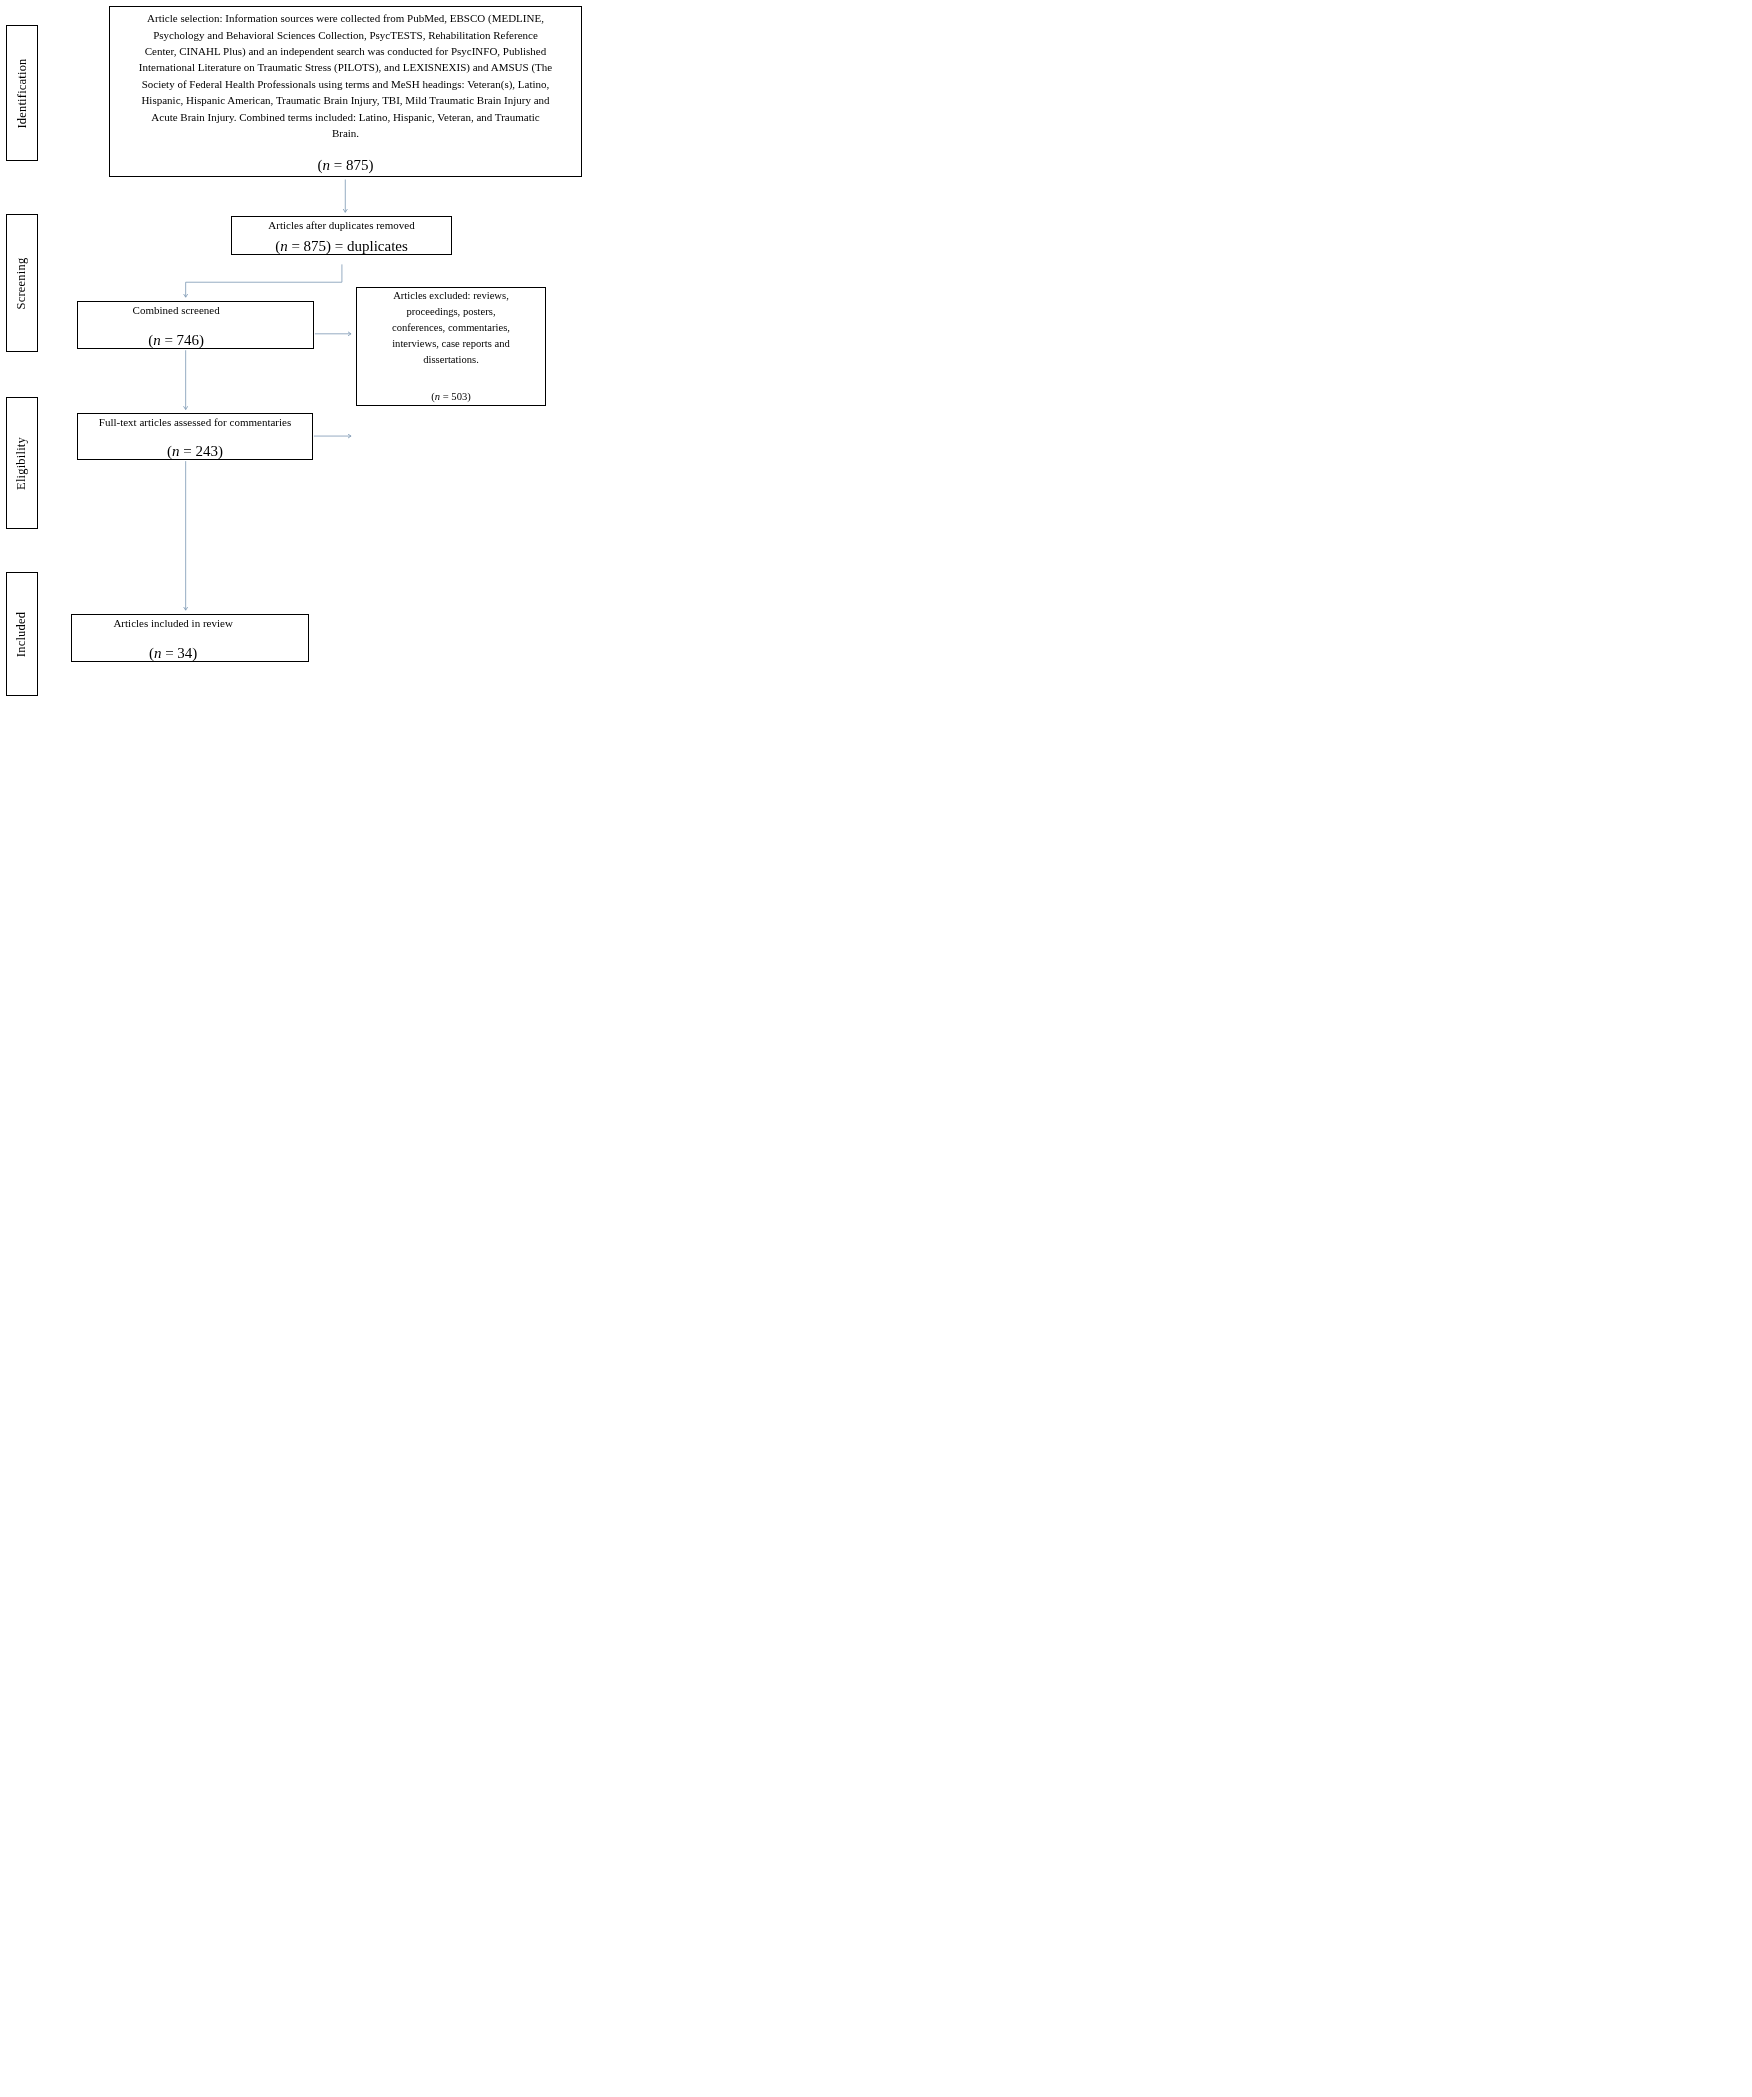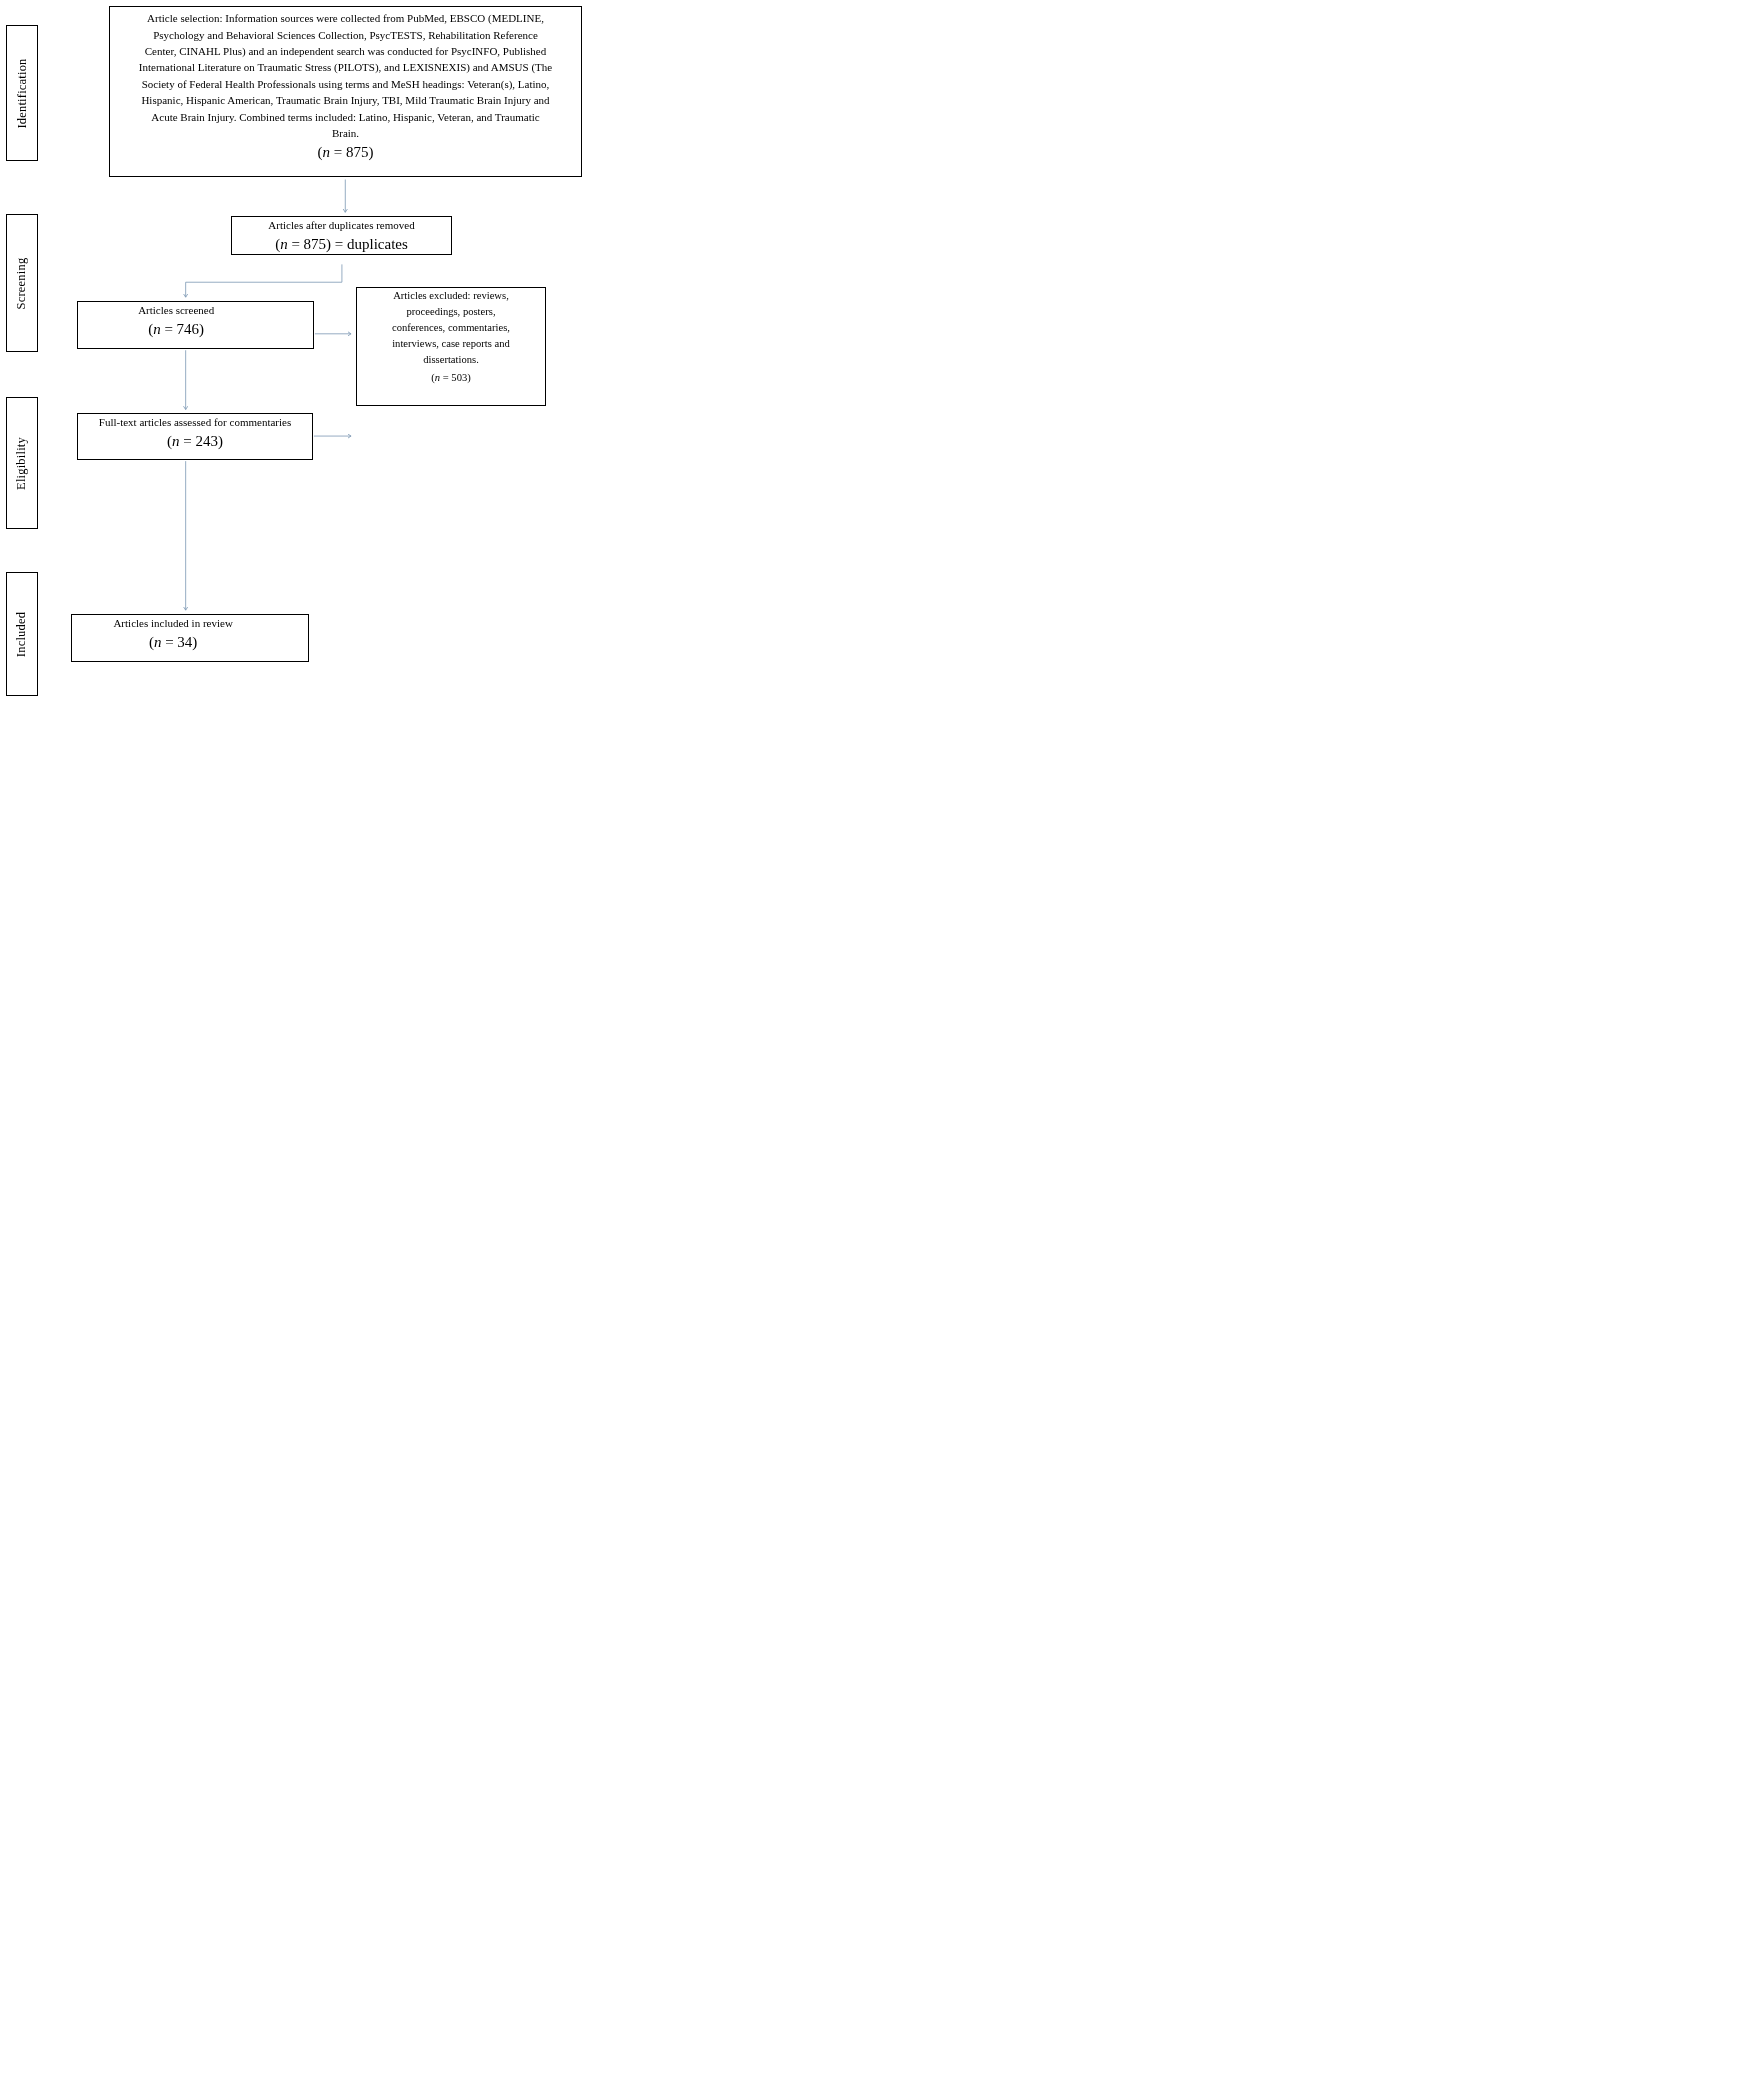--- a/index.html
+++ b/index.html
@@ -15,21 +15,21 @@
     position:absolute;left:0;top:0;width:584px;height:699px;
     pointer-events:none;
   }
   .connector{fill:none;stroke-width:1.7px;}
   .flow-box{
     position:absolute;
     border:1px solid #000;
     background:#fff;
     box-sizing:border-box;
     display:flex;flex-direction:column;
-    align-items:center;justify-content:flex-start;
+    align-items:center;justify-content:space-between;
     text-align:center;
   }
   .flow-box .txt{
     font-size:11px;line-height:16.4px;
   }
   .flow-box .count{
     font-size:15px;line-height:16.4px;margin-top:2.4px;
   }
   .small .txt,.small .count{font-size:10.6px;line-height:16px;}
   .box-article-selection{left:109px;top:6.3px;width:473px;height:171px;padding:2.9px 27px;}
@@ -92,21 +92,21 @@
     <div class="txt">Article selection: Information sources were collected from PubMed, EBSCO (MEDLINE, Psychology and Behavioral Sciences Collection, PsycTESTS, Rehabilitation Reference Center, CINAHL Plus) and an independent search was conducted for PsycINFO, Published International Literature on Traumatic Stress (PILOTS), and LEXISNEXIS) and AMSUS (The Society of Federal Health Professionals using terms and MeSH headings: Veteran(s), Latino, Hispanic, Hispanic American, Traumatic Brain Injury, TBI, Mild Traumatic Brain Injury and Acute Brain Injury. Combined terms included: Latino, Hispanic, Veteran, and Traumatic Brain.</div>
     <div class="count">(<i>n</i> = 875)</div>
   </div>
 
   <div class="flow-box box-duplicates-removed">
     <div class="txt">Articles after duplicates removed</div>
     <div class="count">(<i>n</i> = 875) = duplicates</div>
   </div>
 
   <div class="flow-box box-articles-screened">
-    <div class="txt">Articles screened</div>
+    <div class="txt">Combined screened</div>
     <div class="count">(<i>n</i> = 746)</div>
   </div>
 
   <div class="flow-box box-articles-excluded small">
     <div class="txt">Articles excluded: reviews, proceedings, posters, conferences, commentaries, interviews, case reports and dissertations.</div>
     <div class="count">(<i>n</i> = 503)</div>
   </div>
 
   <div class="flow-box box-fulltext-assessed">
     <div class="txt">Full-text articles assessed for commentaries</div>

